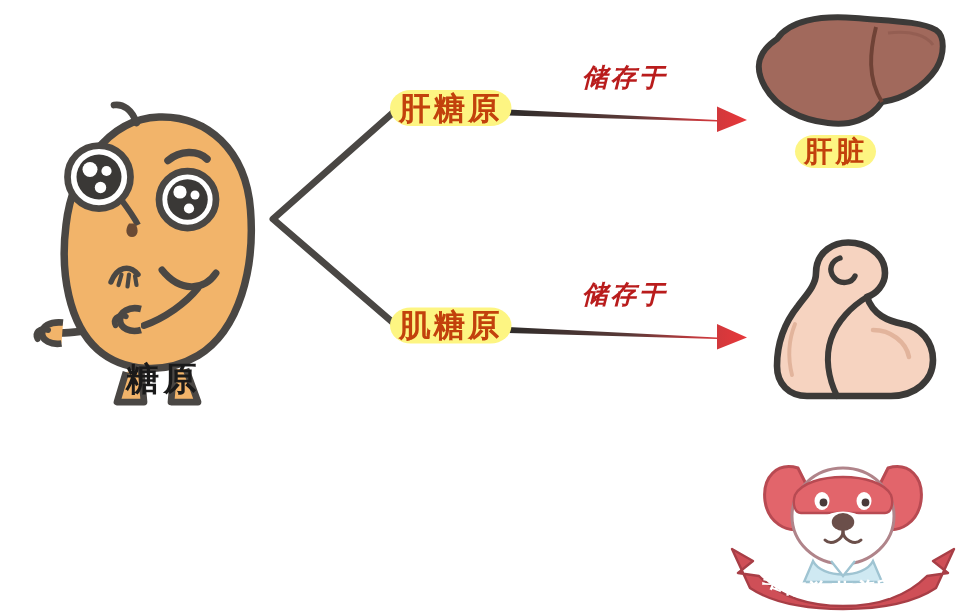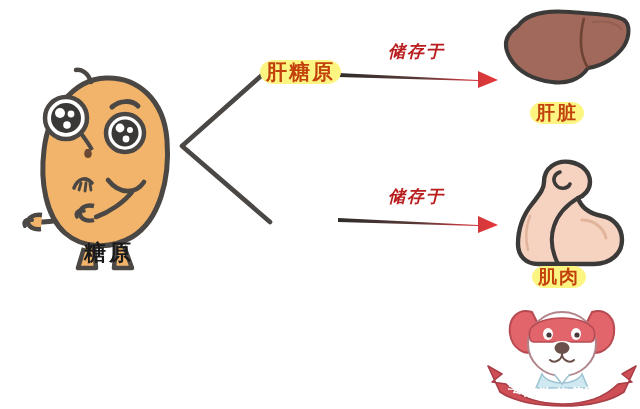--- a/index.html
+++ b/index.html
@@ -138,25 +138,29 @@
     <svg width="136" height="84" viewBox="0 0 136 84">
       <path d="M22,20 C30,8 50,4 74,6 C96,8 118,8 128,14
                C134,18 134,30 128,40 C120,52 106,60 92,62
                C84,74 70,78 56,76 C38,74 22,66 14,52
                C6,38 10,28 22,20 Z" fill="#a1695c" stroke="#3c3a38" stroke-width="4" stroke-linejoin="round"></path>
       <path d="M88,12 C84,28 82,46 92,62" fill="none" stroke="#6f4236" stroke-width="2.6"></path>
       <path d="M96,16 C112,14 122,18 126,24" fill="none" stroke="#8e5a4e" stroke-width="2" opacity=".7"></path>
     </svg>
   </div>
 
-  <div class="hl-label organ-label" style="left:536px;top:100px;">
+  <div class="hl-label organ-label" style="left:536px;top:88px;">
     <span class="hl-bg"></span>
     <span>肝脏</span>
   </div>
 
+  <div class="hl-label branch-label" style="left:266px;top:203px;">
+    <span class="hl-bg"></span>
+    <span>肌糖原</span>
+  </div>
 
   <div class="rel-label" style="left:388px;top:185px;">储存于</div>
 
   <div class="abs" style="left:336px;top:207px;width:166px;height:26px;z-index:3;">
     <svg width="166" height="26" viewBox="0 0 166 26">
       <defs>
         <linearGradient id="gradB" x1="0" y1="0" x2="1" y2="0">
           <stop offset="0%" stop-color="#2e2c2a"></stop>
           <stop offset="52%" stop-color="#5b3a38"></stop>
           <stop offset="78%" stop-color="#c0393d"></stop>
@@ -174,24 +178,20 @@
                C106,60 114,70 114,82 C114,96 102,106 86,106
                L30,106 C18,106 10,98 10,86
                C10,70 16,56 24,46 C30,38 36,32 36,24 Z" fill="#f6d3c0" stroke="#3c3a38" stroke-width="4.4" stroke-linejoin="round"></path>
       <path d="M52,14 C46,16 44,22 48,27 C52,32 60,31 62,26" fill="none" stroke="#3c3a38" stroke-width="3.6" stroke-linecap="round"></path>
       <path d="M70,40 C60,46 50,56 46,68 C42,80 44,94 50,106" fill="none" stroke="#3c3a38" stroke-width="4" stroke-linecap="round"></path>
       <path d="M74,62 C86,62 96,70 98,80" fill="none" stroke="#e2b49c" stroke-width="3" stroke-linecap="round"></path>
       <path d="M22,58 C18,68 17,80 20,92" fill="none" stroke="#e2b49c" stroke-width="2.6" stroke-linecap="round"></path>
     </svg>
   </div>
 
-  <div class="hl-label organ-label" style="left:538px;top:264px;">
-    <span class="hl-bg"></span>
-    <span>肌肉</span>
-  </div>
 
   <div class="abs" style="left:484px;top:300px;width:156px;height:106px;z-index:5;">
     <svg width="156" height="106" viewBox="0 0 156 106">
 
       <path d="M48,12 C34,8 24,18 26,34 C28,48 40,56 52,52 L56,28 Z" fill="#e2656b" stroke="#b84a52" stroke-width="2"></path>
       <path d="M108,12 C122,8 132,18 130,34 C128,48 116,56 104,52 L100,28 Z" fill="#e2656b" stroke="#b84a52" stroke-width="2"></path>
 
       <ellipse cx="78" cy="44" rx="34" ry="32" fill="#ffffff" stroke="#b0848a" stroke-width="2"></ellipse>
 
       <path d="M46,30 C54,14 102,14 110,30 C112,36 110,42 106,42 L50,42 C46,42 44,36 46,30 Z" fill="#e2656b" stroke="#b84a52" stroke-width="1.6"></path>

